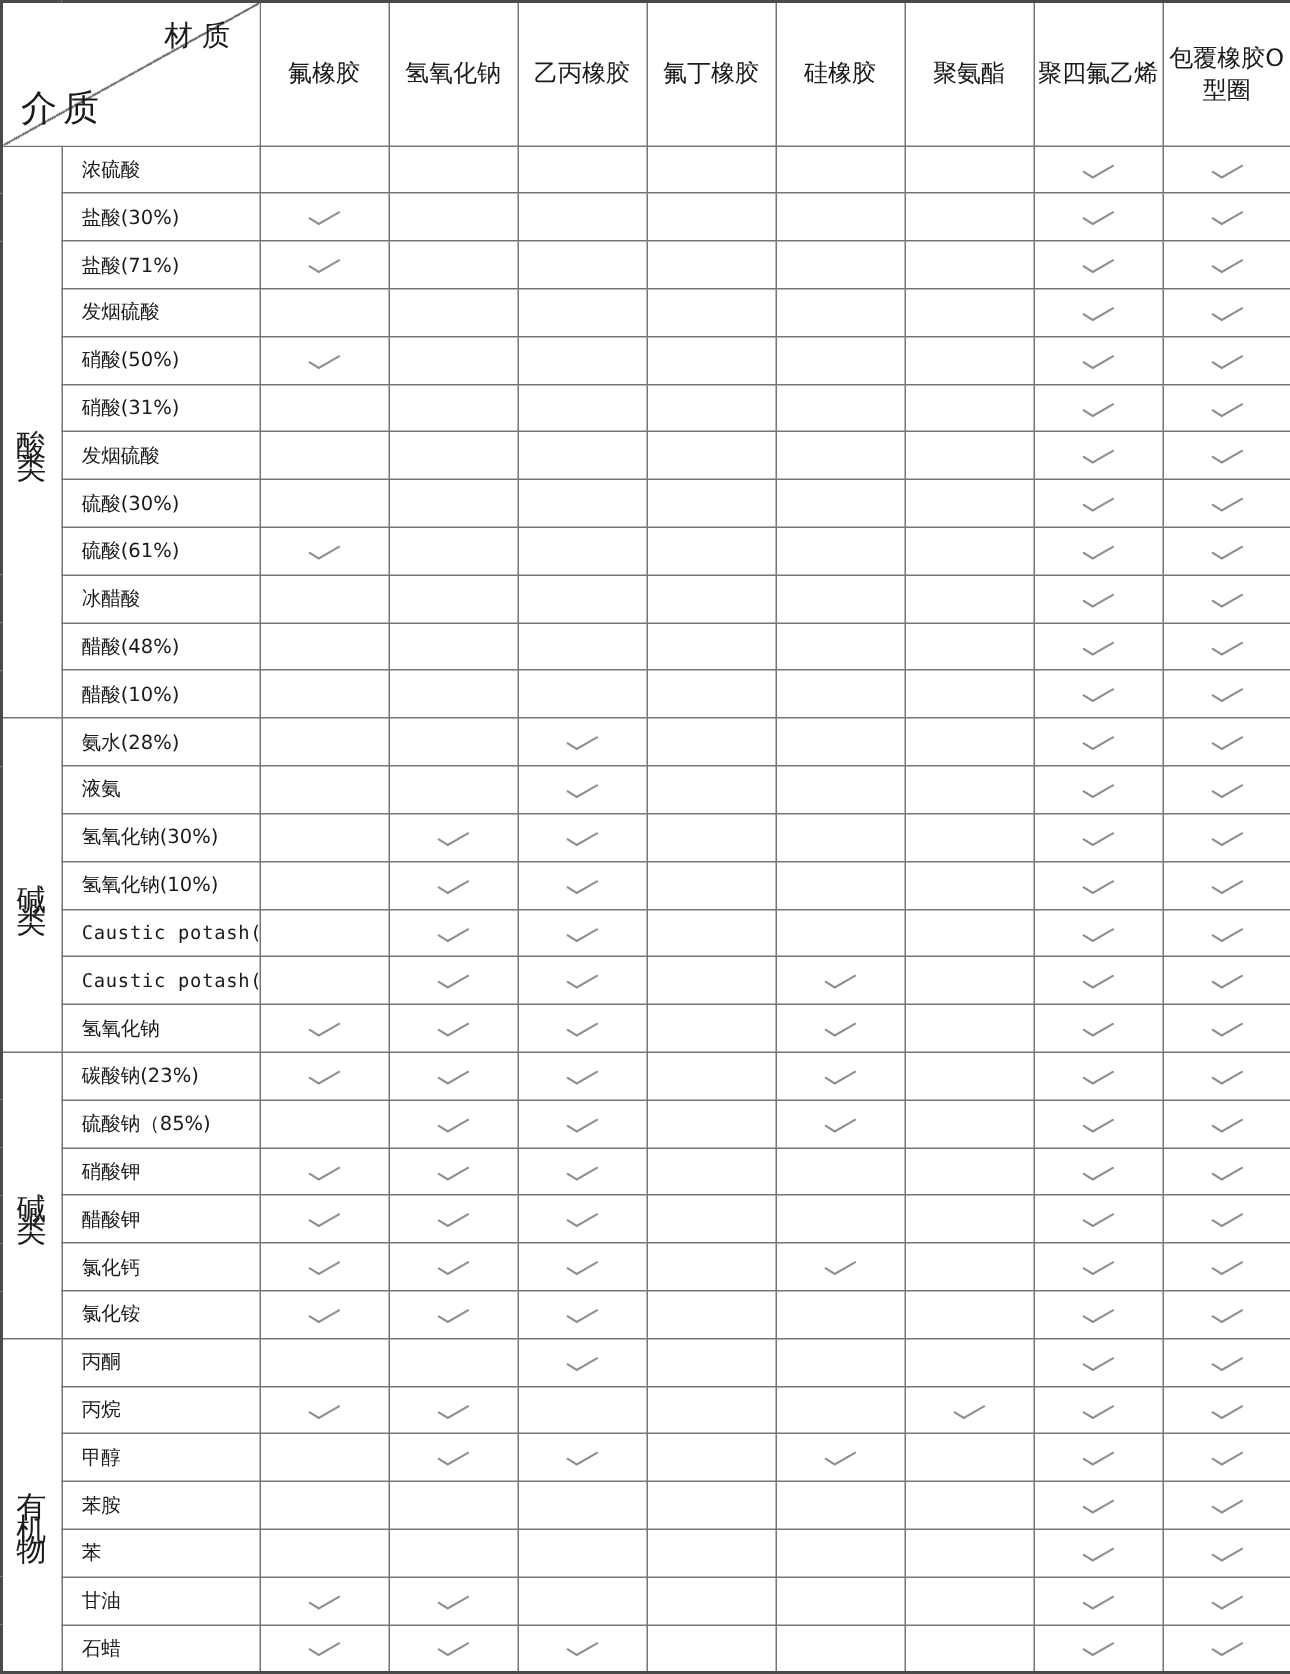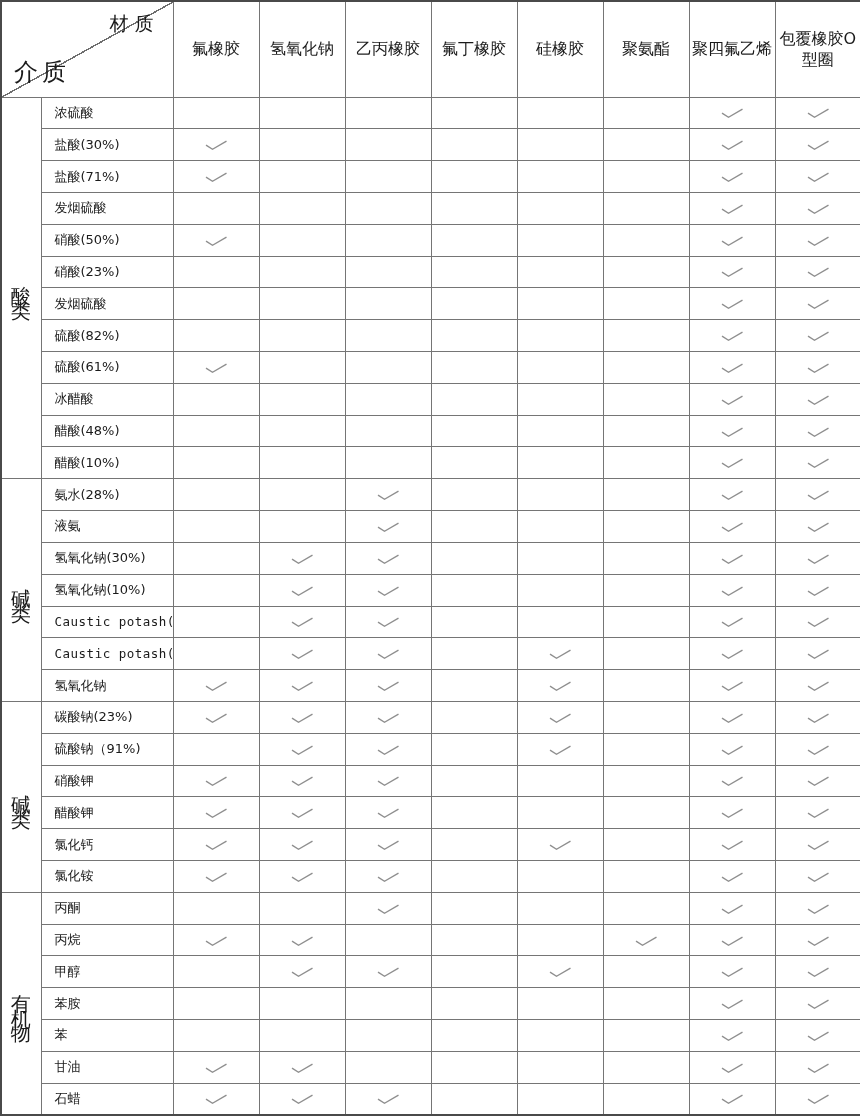--- a/index.html
+++ b/index.html
@@ -169,21 +169,21 @@
         <td class="cell"></td>
         <td class="cell"></td>
         <td class="cell"><svg width="24" height="11" viewBox="0 0 24 11">
             <path d="M2 5.2 L8.5 9.3 L22.5 1.2" fill="none" stroke="#8f8f8f" stroke-width="1.4"></path>
           </svg></td>
         <td class="cell"><svg width="24" height="11" viewBox="0 0 24 11">
             <path d="M2 5.2 L8.5 9.3 L22.5 1.2" fill="none" stroke="#8f8f8f" stroke-width="1.4"></path>
           </svg></td>
       </tr>
       <tr>
-        <td class="medium">硝酸(23%)</td>
+        <td class="medium">硝酸(31%)</td>
         <td class="cell"></td>
         <td class="cell"></td>
         <td class="cell"></td>
         <td class="cell"></td>
         <td class="cell"></td>
         <td class="cell"></td>
         <td class="cell"><svg width="24" height="11" viewBox="0 0 24 11">
             <path d="M2 5.2 L8.5 9.3 L22.5 1.2" fill="none" stroke="#8f8f8f" stroke-width="1.4"></path>
           </svg></td>
         <td class="cell"><svg width="24" height="11" viewBox="0 0 24 11">
@@ -199,21 +199,21 @@
         <td class="cell"></td>
         <td class="cell"></td>
         <td class="cell"><svg width="24" height="11" viewBox="0 0 24 11">
             <path d="M2 5.2 L8.5 9.3 L22.5 1.2" fill="none" stroke="#8f8f8f" stroke-width="1.4"></path>
           </svg></td>
         <td class="cell"><svg width="24" height="11" viewBox="0 0 24 11">
             <path d="M2 5.2 L8.5 9.3 L22.5 1.2" fill="none" stroke="#8f8f8f" stroke-width="1.4"></path>
           </svg></td>
       </tr>
       <tr>
-        <td class="medium">硫酸(82%)</td>
+        <td class="medium">硫酸(30%)</td>
         <td class="cell"></td>
         <td class="cell"></td>
         <td class="cell"></td>
         <td class="cell"></td>
         <td class="cell"></td>
         <td class="cell"></td>
         <td class="cell"><svg width="24" height="11" viewBox="0 0 24 11">
             <path d="M2 5.2 L8.5 9.3 L22.5 1.2" fill="none" stroke="#8f8f8f" stroke-width="1.4"></path>
           </svg></td>
         <td class="cell"><svg width="24" height="11" viewBox="0 0 24 11">
@@ -436,21 +436,21 @@
           </svg></td>
         <td class="cell"></td>
         <td class="cell"><svg width="24" height="11" viewBox="0 0 24 11">
             <path d="M2 5.2 L8.5 9.3 L22.5 1.2" fill="none" stroke="#8f8f8f" stroke-width="1.4"></path>
           </svg></td>
         <td class="cell"><svg width="24" height="11" viewBox="0 0 24 11">
             <path d="M2 5.2 L8.5 9.3 L22.5 1.2" fill="none" stroke="#8f8f8f" stroke-width="1.4"></path>
           </svg></td>
       </tr>
       <tr>
-        <td class="medium">硫酸钠（91%)</td>
+        <td class="medium">硫酸钠（85%)</td>
         <td class="cell"></td>
         <td class="cell"><svg width="24" height="11" viewBox="0 0 24 11">
             <path d="M2 5.2 L8.5 9.3 L22.5 1.2" fill="none" stroke="#8f8f8f" stroke-width="1.4"></path>
           </svg></td>
         <td class="cell"><svg width="24" height="11" viewBox="0 0 24 11">
             <path d="M2 5.2 L8.5 9.3 L22.5 1.2" fill="none" stroke="#8f8f8f" stroke-width="1.4"></path>
           </svg></td>
         <td class="cell"></td>
         <td class="cell"><svg width="24" height="11" viewBox="0 0 24 11">
             <path d="M2 5.2 L8.5 9.3 L22.5 1.2" fill="none" stroke="#8f8f8f" stroke-width="1.4"></path>

